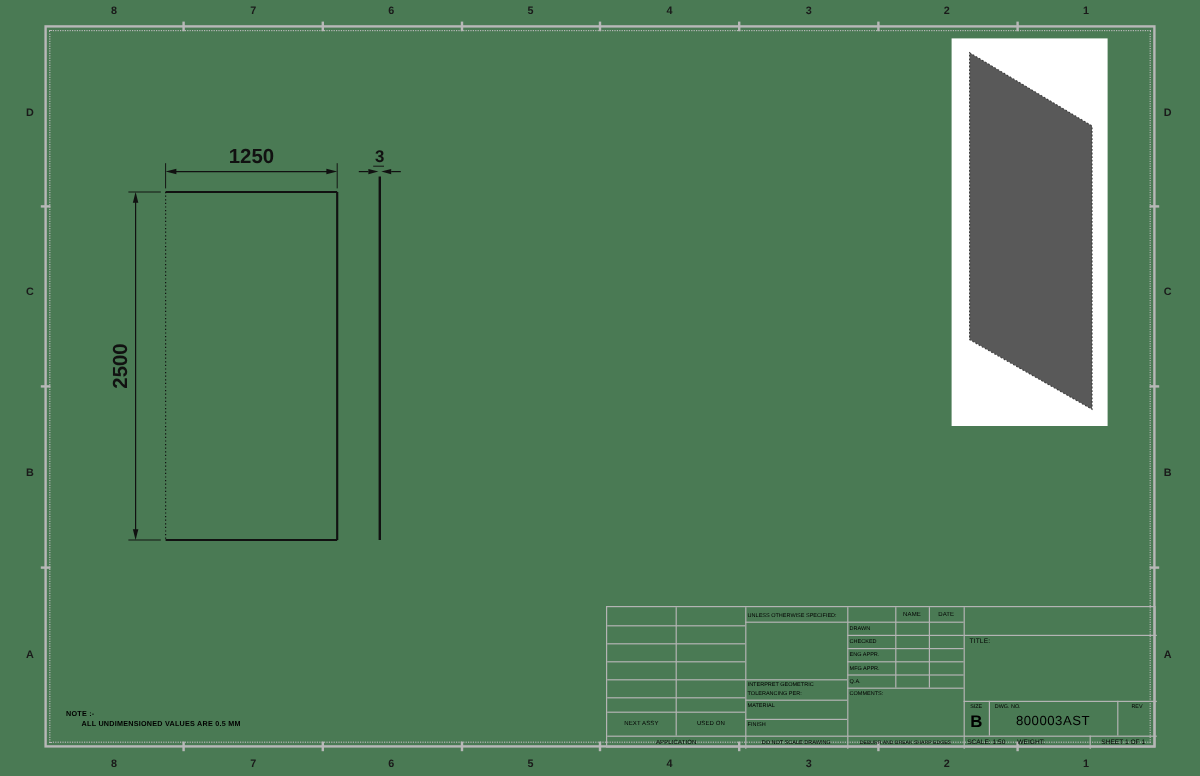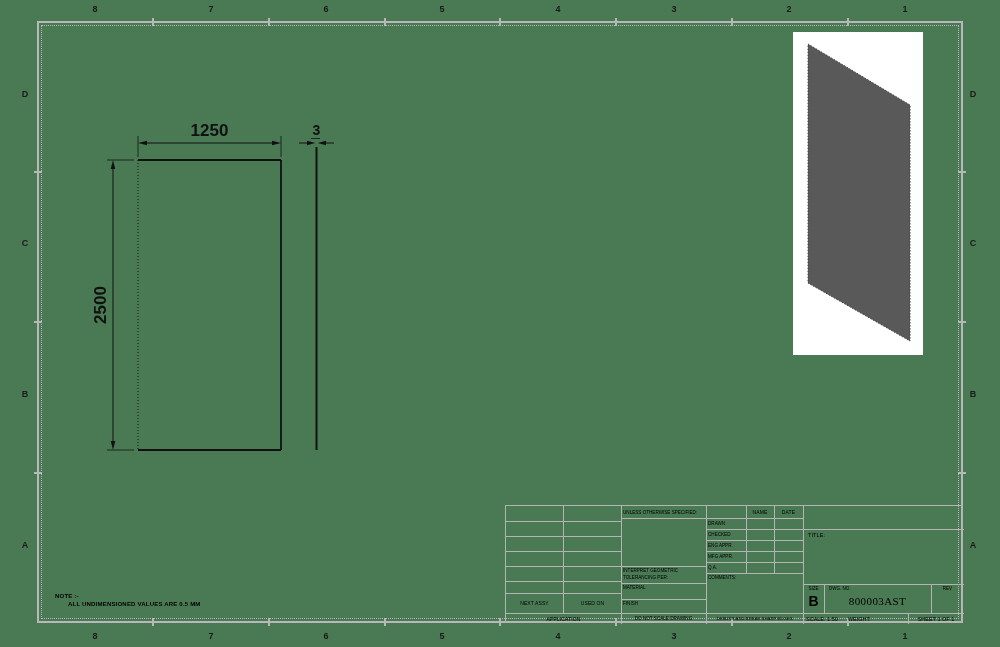--- a/index.html
+++ b/index.html
@@ -194,21 +194,21 @@
   <div class="cell tiny left" style="left:200px;top:34px;width:40px;height:11px;">ENG APPR.</div>
   <div class="cell tiny left" style="left:200px;top:45px;width:40px;height:11px;">MFG APPR.</div>
   <div class="cell tiny left" style="left:200px;top:56px;width:40px;height:11px;">Q.A.</div>
   <div class="cell tiny left top" style="left:200px;top:68px;width:50px;height:8px;">COMMENTS:</div>
   <div class="cell" style="left:200px;top:107px;width:97px;height:11px;font-size:4.3px;">DEBURR AND BREAK SHARP EDGES</div>
 
   <div class="cell lbl left top" style="left:300px;top:25px;width:60px;height:8px;font-size:5.5px;">TITLE:</div>
   <div class="cell" style="left:297px;top:79px;width:21px;height:7px;font-size:4.5px;">SIZE</div>
   <div class="cell sizeB" style="left:297px;top:84px;width:21px;height:22px;">B</div>
   <div class="cell left top" style="left:321px;top:79px;width:60px;height:8px;font-size:4.5px;">DWG.  NO.</div>
-  <div class="cell dwgno" style="left:318px;top:84px;width:107px;height:22px;font-family:Liberation Serif, serif;">800003AST</div>
+  <div class="cell dwgno" style="left:318px;top:84px;width:107px;height:22px;">800003AST</div>
   <div class="cell" style="left:425px;top:79px;width:33px;height:7px;font-size:4.5px;">REV</div>
 
   <div class="abs" style="left:300px;top:107px;width:102px;height:11px;display:flex;align-items:center;font-size:5.5px;">
     <span>SCALE: 1:50</span>
     <span style="margin-left:10px;">WEIGHT:</span>
   </div>
   <div class="cell" style="left:402px;top:107px;width:56px;height:11px;font-size:5.5px;">SHEET 1 OF 1</div>
 </div>
 
 </body></html>

